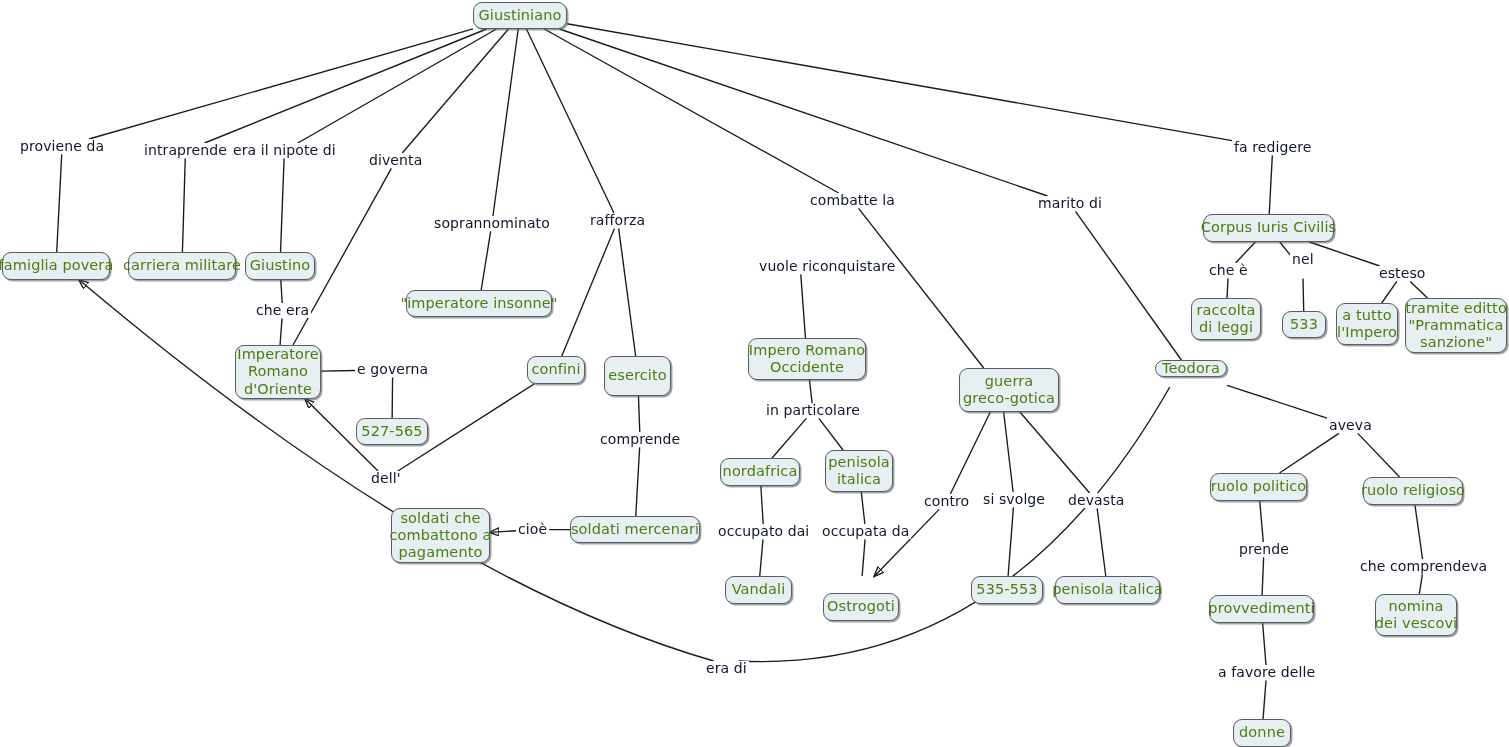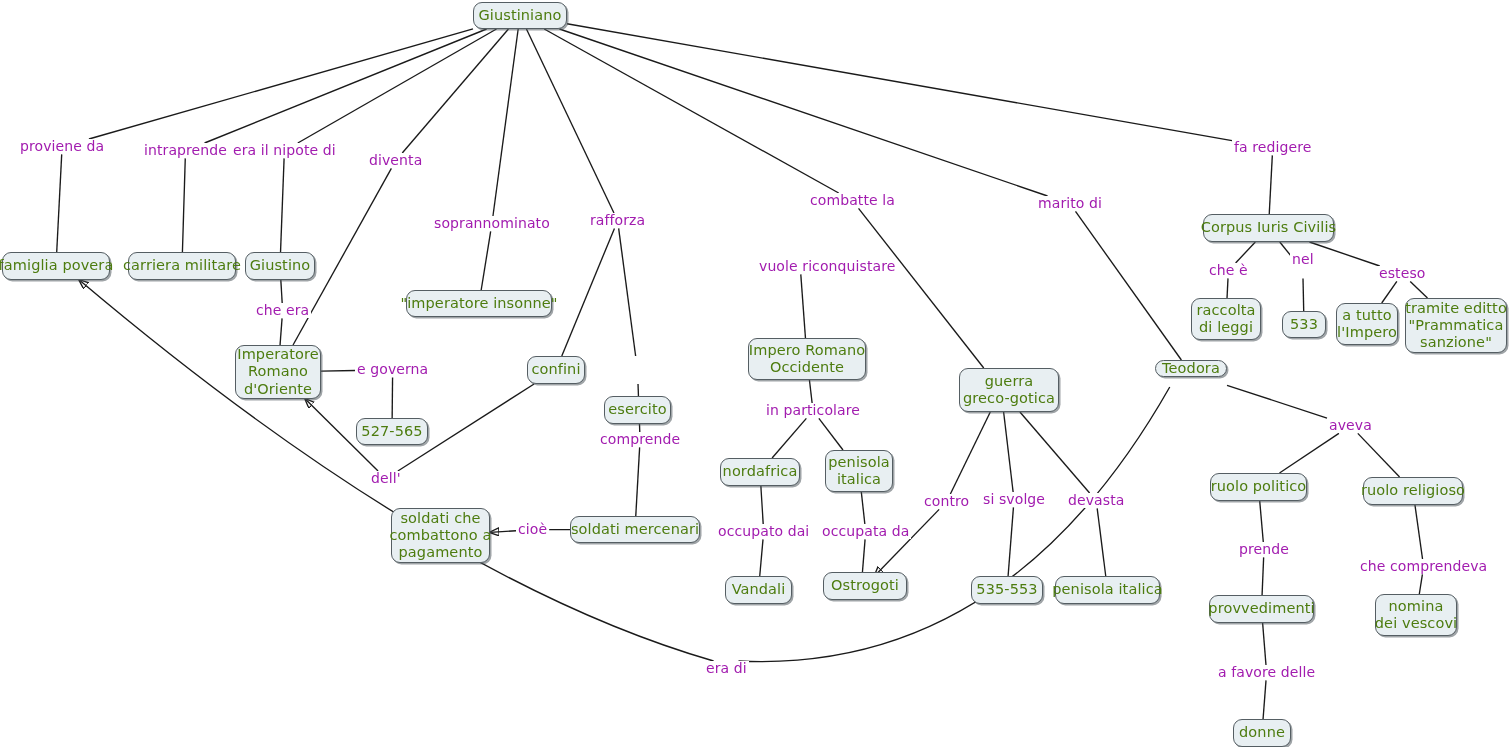--- a/index.html
+++ b/index.html
@@ -47,21 +47,21 @@
     align-items: center;
     justify-content: center;
     padding: 3px 9px;
     white-space: pre;
     box-shadow: 1.5px 1.5px 0 rgba(80,90,95,0.55);
     letter-spacing: 0.1px;
   }
   .linklabel {
     position: absolute;
     font-size: 14px;
-    color: #a21caf;
+    color: #0f172a;
     background: #ffffff;
     white-space: nowrap;
     line-height: 1.1;
     padding: 0 2px;
     letter-spacing: 0.1px;
   }
 </style>
 </head>
 <body>
 
@@ -140,32 +140,32 @@
       <div class="node" style="left: 473px; top: 2px; width: 94px; height: 27px;">Giustiniano</div>
       <div class="node" style="left: 2px; top: 252px; width: 108px; height: 28px;">famiglia povera</div>
       <div class="node" style="left: 128px; top: 252px; width: 108px; height: 28px;">carriera militare</div>
       <div class="node" style="left: 245px; top: 252px; width: 70px; height: 28px;">Giustino</div>
       <div class="node" style="left: 406px; top: 290px; width: 146px; height: 27px;">"imperatore insonne"</div>
       <div class="node" style="left: 235px; top: 345px; width: 86px; height: 54px;">Imperatore
 Romano
 d'Oriente</div>
       <div class="node" style="left: 356px; top: 418px; width: 72px; height: 27px;">527-565</div>
       <div class="node" style="left: 527px; top: 356px; width: 58px; height: 28px;">confini</div>
-      <div class="node" style="left: 604px; top: 356px; width: 67px; height: 28px; margin-top: 40px;">esercito</div>
+      <div class="node" style="left: 604px; top: 356px; width: 67px; height: 40px;">esercito</div>
       <div class="node" style="left: 570px; top: 516px; width: 130px; height: 27px;">soldati mercenari</div>
       <div class="node" style="left: 391px; top: 508px; width: 99px; height: 55px;">soldati che
 combattono a
 pagamento</div>
       <div class="node" style="left: 748px; top: 338px; width: 118px; height: 42px;">Impero Romano
 Occidente</div>
       <div class="node" style="left: 720px; top: 458px; width: 80px; height: 28px;">nordafrica</div>
       <div class="node" style="left: 825px; top: 450px; width: 68px; height: 42px;">penisola
 italica</div>
       <div class="node" style="left: 725px; top: 576px; width: 67px; height: 28px;">Vandali</div>
-      <div class="node" style="left: 823px; top: 572px; width: 84px; height: 28px; padding-left: 9px;">Ostrogoti</div>
+      <div class="node" style="left: 823px; top: 593px; width: 76px; height: 28px; padding-left: 9px;">Ostrogoti</div>
       <div class="node" style="left: 951px; top: 368px; width: 100px; height: 44px; margin-left: 8px;">guerra
 greco-gotica</div>
       <div class="node" style="left: 971px; top: 576px; width: 72px; height: 28px;">535-553</div>
       <div class="node" style="left: 1055px; top: 576px; width: 105px; height: 28px;">penisola italica</div>
       <div class="node" style="left: 1155px; top: 360px; width: 72px; height: 17px;">Teodora</div>
       <div class="node" style="left: 1203px; top: 214px; width: 131px; height: 28px;">Corpus Iuris Civilis</div>
       <div class="node" style="left: 1191px; top: 298px; width: 70px; height: 42px;">raccolta
 di leggi</div>
       <div class="node" style="left: 1282px; top: 311px; width: 44px; height: 27px;">533</div>
       <div class="node" style="left: 1336px; top: 303px; width: 62px; height: 42px;">a tutto

